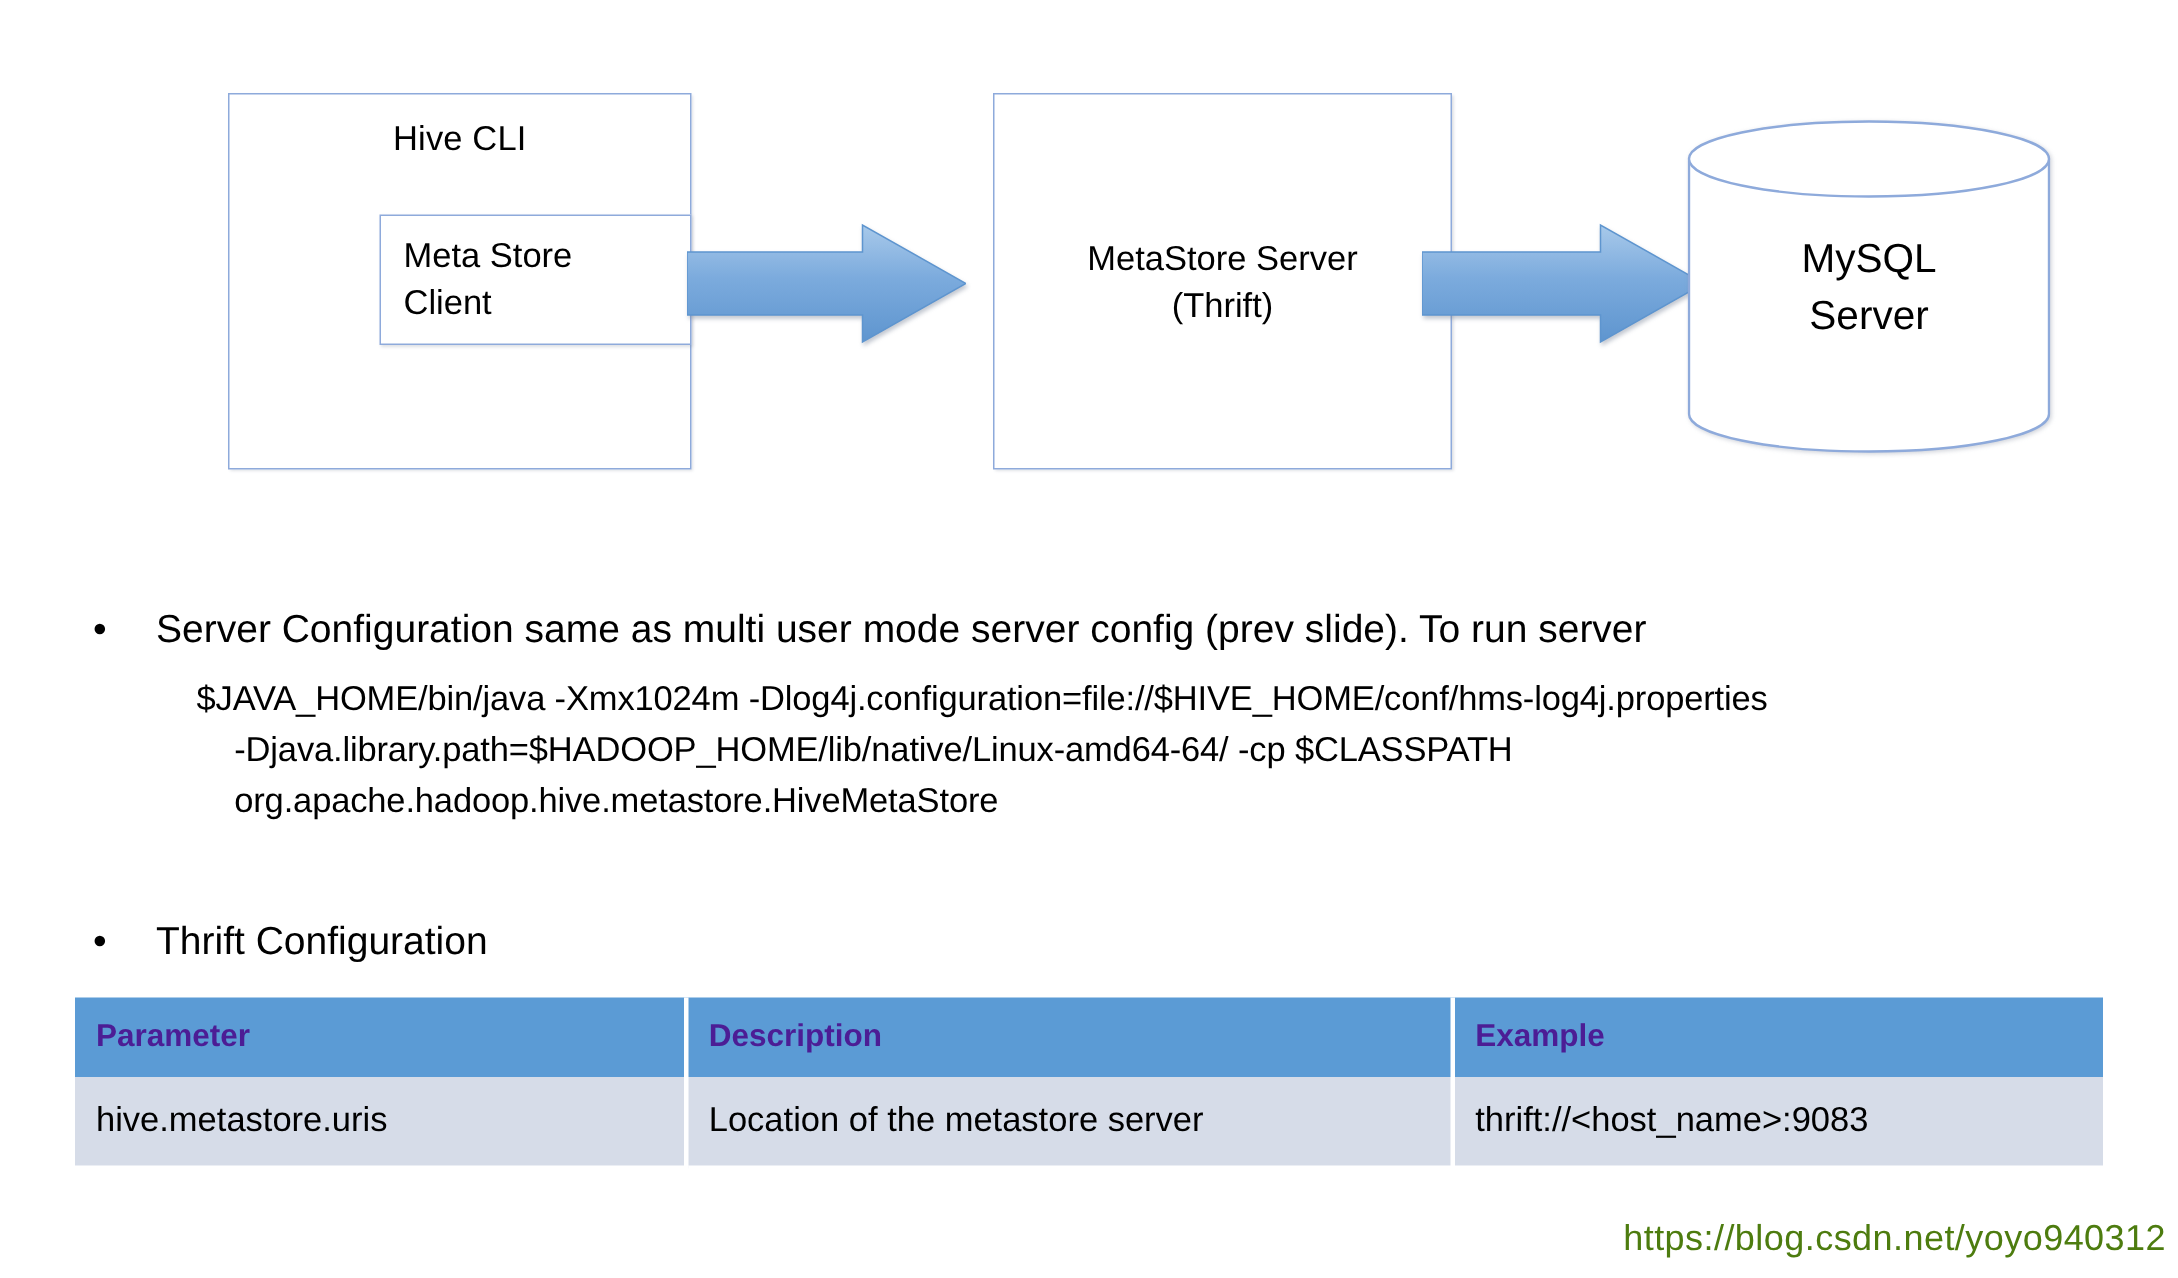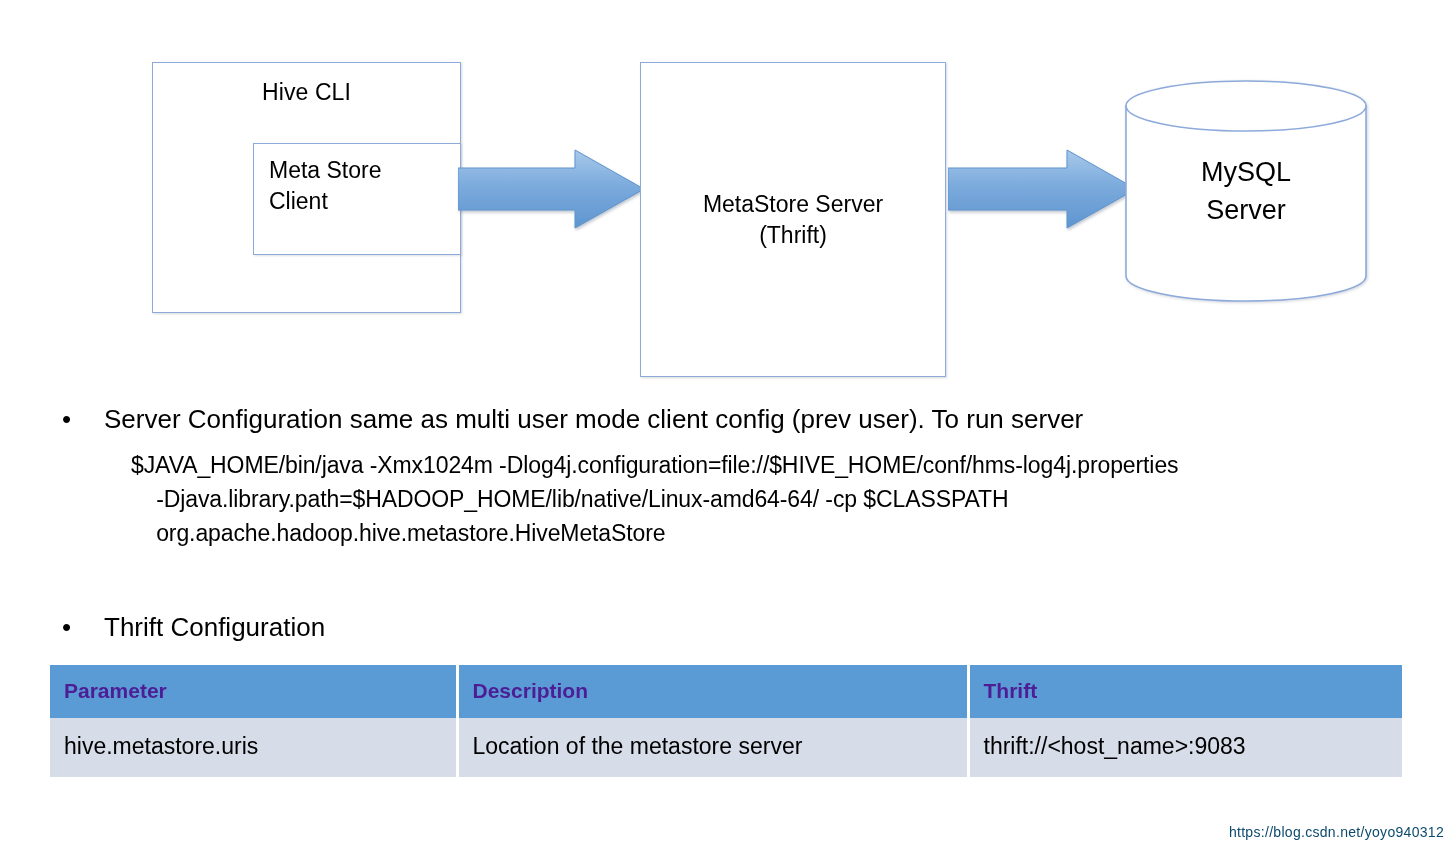--- a/index.html
+++ b/index.html
@@ -49,40 +49,40 @@
     width: 100%;
     text-align: center;
     font-size: 23px;
     letter-spacing: .1px;
   }
   #meta-store-client-box {
     position: absolute;
     left: 100px;
     top: 80px;
     width: 208px;
-    height: 112px;
+    height: 87px;
     background: #ffffff;
     border: 1.2px solid #8eaadb;
     box-sizing: border-box;
     box-shadow: 1px 1px 2px rgba(120,130,150,0.25);
   }
   #meta-store-client-label {
     position: absolute;
     left: 15px;
     top: 11px;
     font-size: 23px;
     line-height: 31px;
     white-space: pre-line;
   }
 
   #metastore-server-box {
-    left: 596px;
+    left: 618px;
     top: 62px;
     width: 306px;
-    height: 315px;
+    height: 251px;
     text-decoration: underline;
   }
   #metastore-server-label {
     position: absolute;
     left: 0;
     top: 0;
     width: 100%;
     height: 100%;
     display: flex;
     align-items: center;
@@ -201,22 +201,22 @@
   #config-table td:last-child { border-right: none; }
 
   #config-table tr.row-alt td { background: #d6dce8; }
   #config-table tr.row-base td { background: #eef0f6; }
 
   
   #watermark {
     position: absolute;
     right: 8px;
     bottom: 12px;
-    font-size: 14px;
-    color: #0c4a6e;
+    font-size: 24px;
+    color: #4d7c0f;
     letter-spacing: .3px;
     white-space: nowrap;
     pointer-events: none;
     margin-top: 41px;
   }
 </style>
 </head>
 <body>
 
 <div id="diagram">
@@ -266,21 +266,21 @@
       <path d="M1,26 L1,196 A120,25 0 0 0 241,196 L241,26 Z" fill="#ffffff" stroke="#8eaadb" stroke-width="1.6"></path>
       <ellipse cx="121" cy="26" rx="120" ry="25" fill="#ffffff" stroke="#8eaadb" stroke-width="1.6"></ellipse>
     </svg>
     <div id="mysql-label">MySQL
 Server</div>
   </div>
 </div>
 
 <div class="bullet-row" id="bullet-server-config">
   <span class="bullet-dot">•</span>
-  <span class="bullet-text">Server Configuration same as multi user mode client config (prev user). To run server</span>
+  <span class="bullet-text">Server Configuration same as multi user mode server config (prev slide). To run server</span>
 </div>
 
 <div id="command-block">$JAVA_HOME/bin/java -Xmx1024m -Dlog4j.configuration=file://$HIVE_HOME/conf/hms-log4j.properties
     -Djava.library.path=$HADOOP_HOME/lib/native/Linux-amd64-64/ -cp $CLASSPATH
     org.apache.hadoop.hive.metastore.HiveMetaStore</div>
 
 <div class="bullet-row" id="bullet-client-config">
   <span class="bullet-dot">•</span>
   <span class="bullet-text">Thrift Configuration</span>
 </div>
@@ -288,21 +288,21 @@
 <table id="config-table">
   <colgroup>
     <col class="c0">
       <col class="c1">
       <col class="c2">
   </colgroup>
   <thead>
     <tr>
       <th>Parameter</th>
       <th>Description</th>
-      <th>Thrift</th>
+      <th>Example</th>
     </tr>
   </thead>
   <tbody>
     <tr class="row-alt">
       <td>hive.metastore.uris</td>
       <td>Location of the metastore server</td>
       <td>thrift://&lt;host_name&gt;:9083</td>
     </tr>
   </tbody>
 </table>

